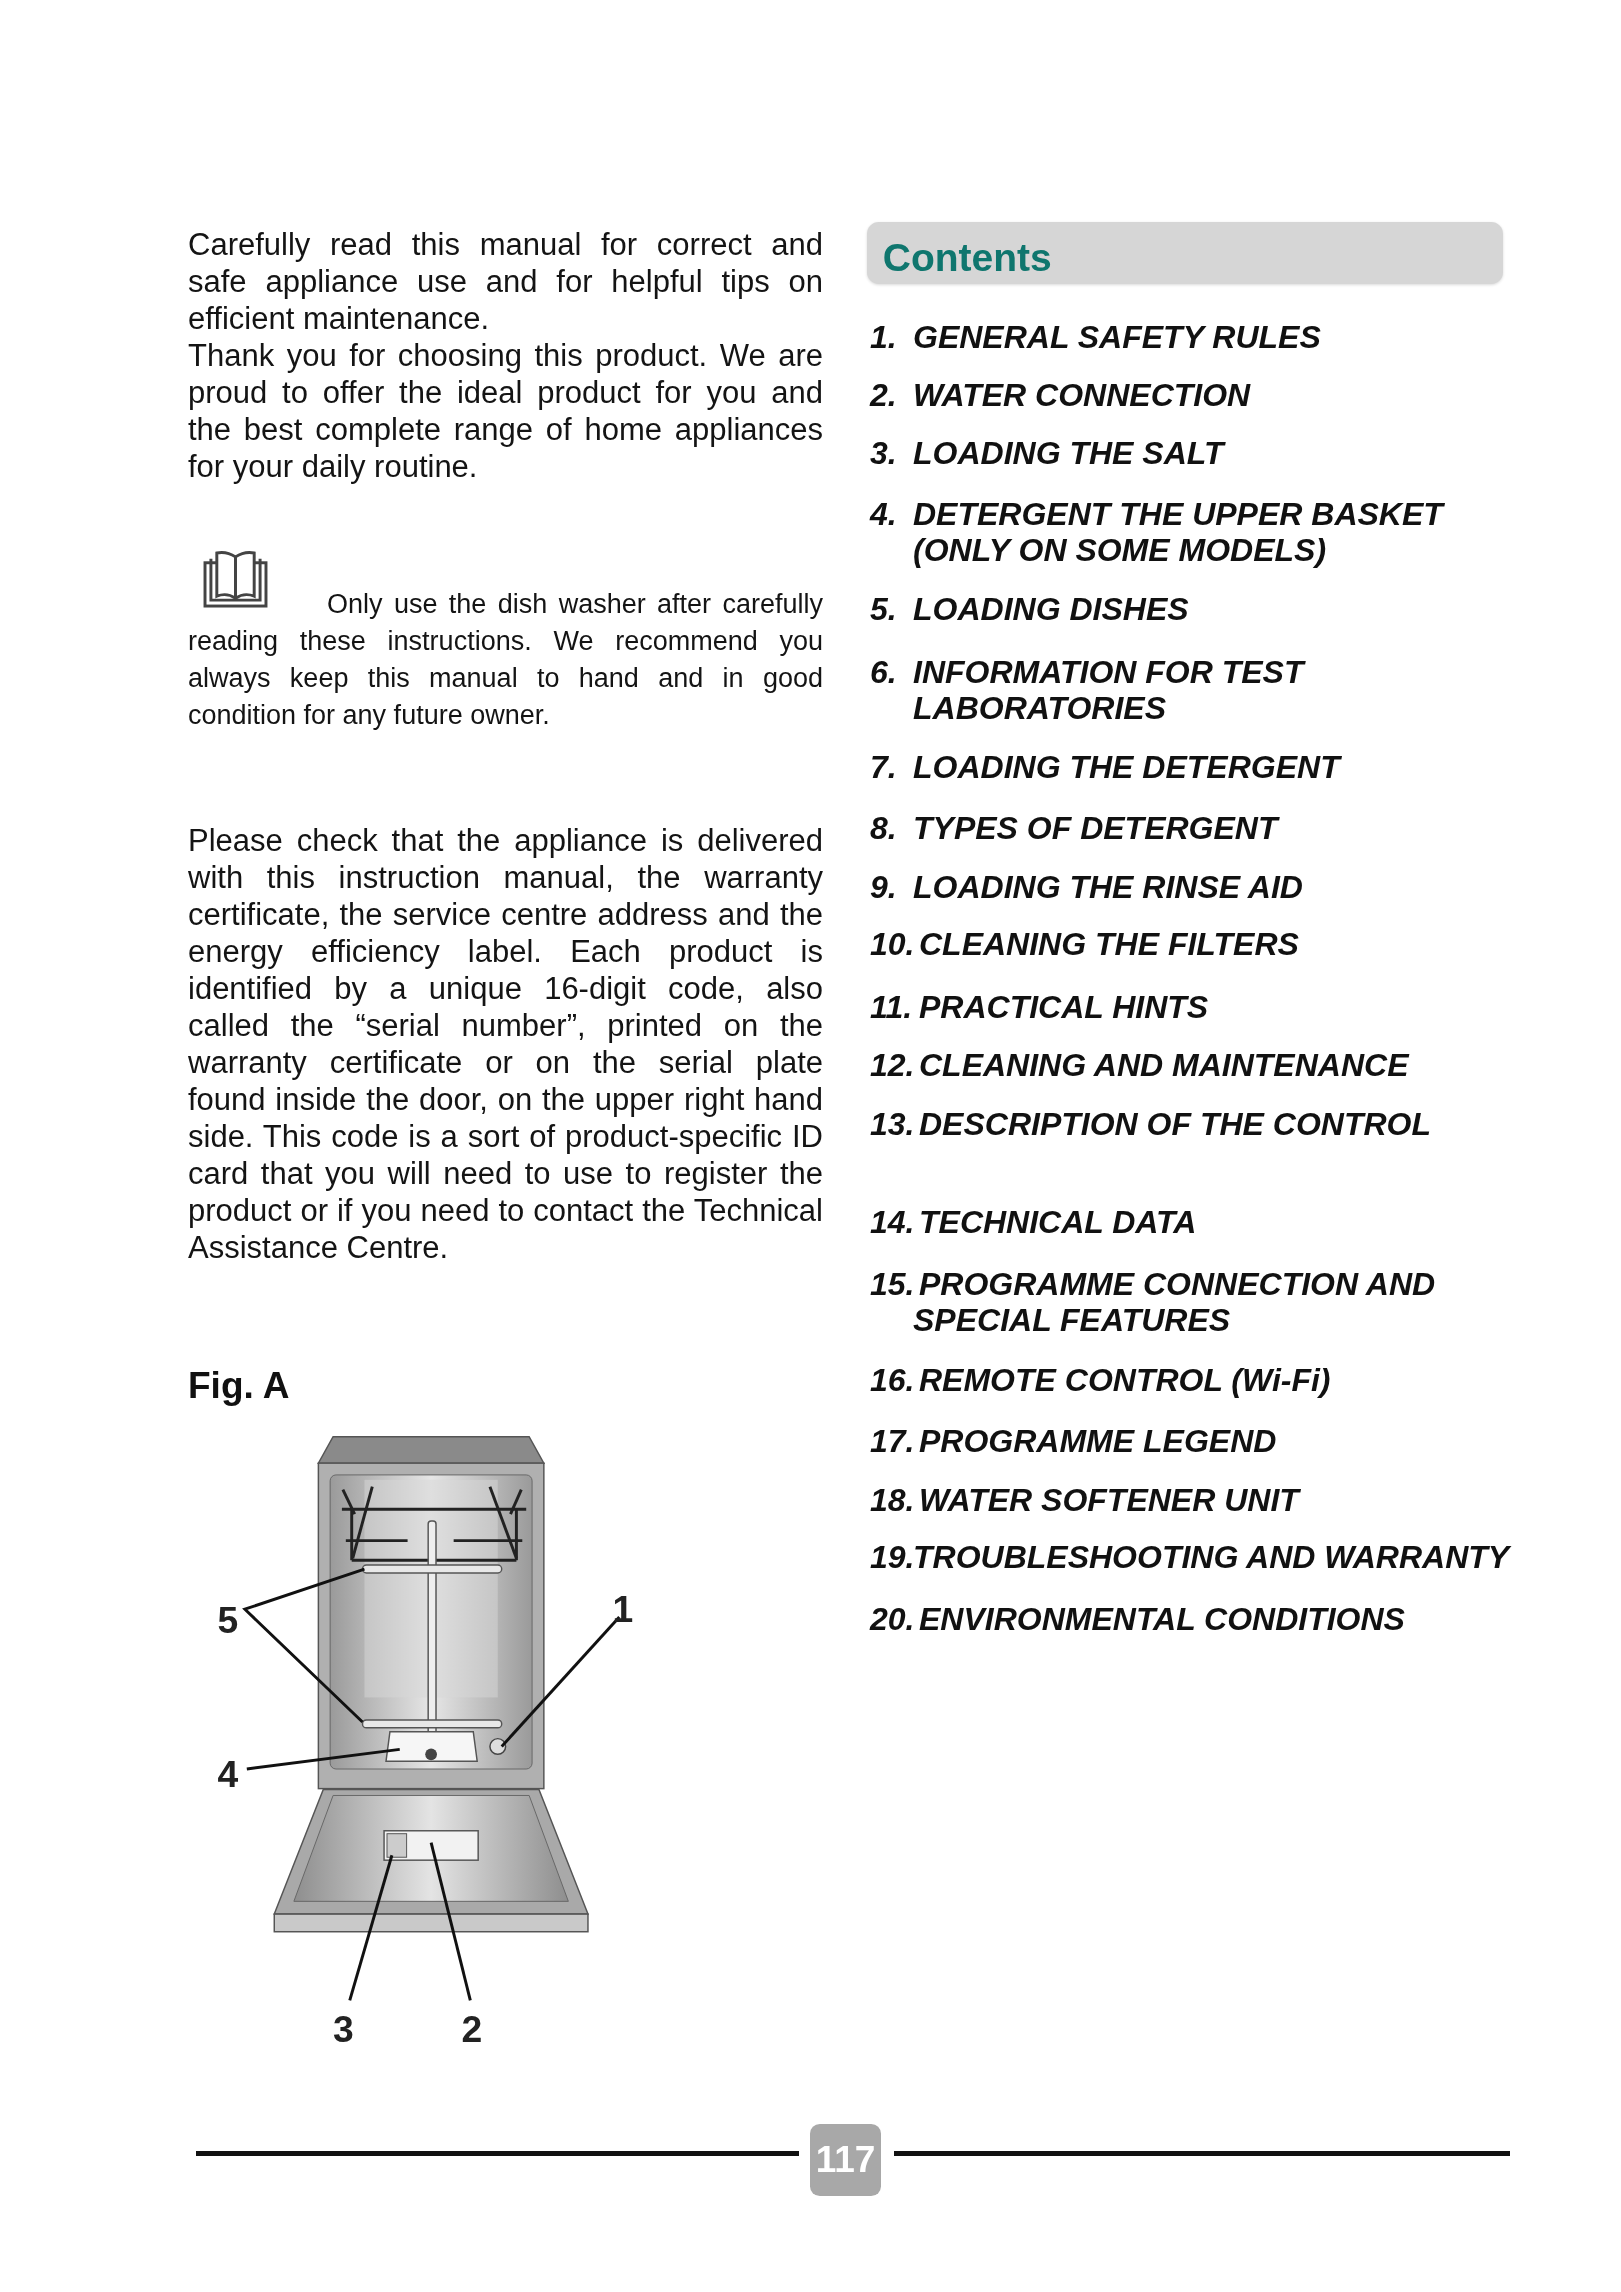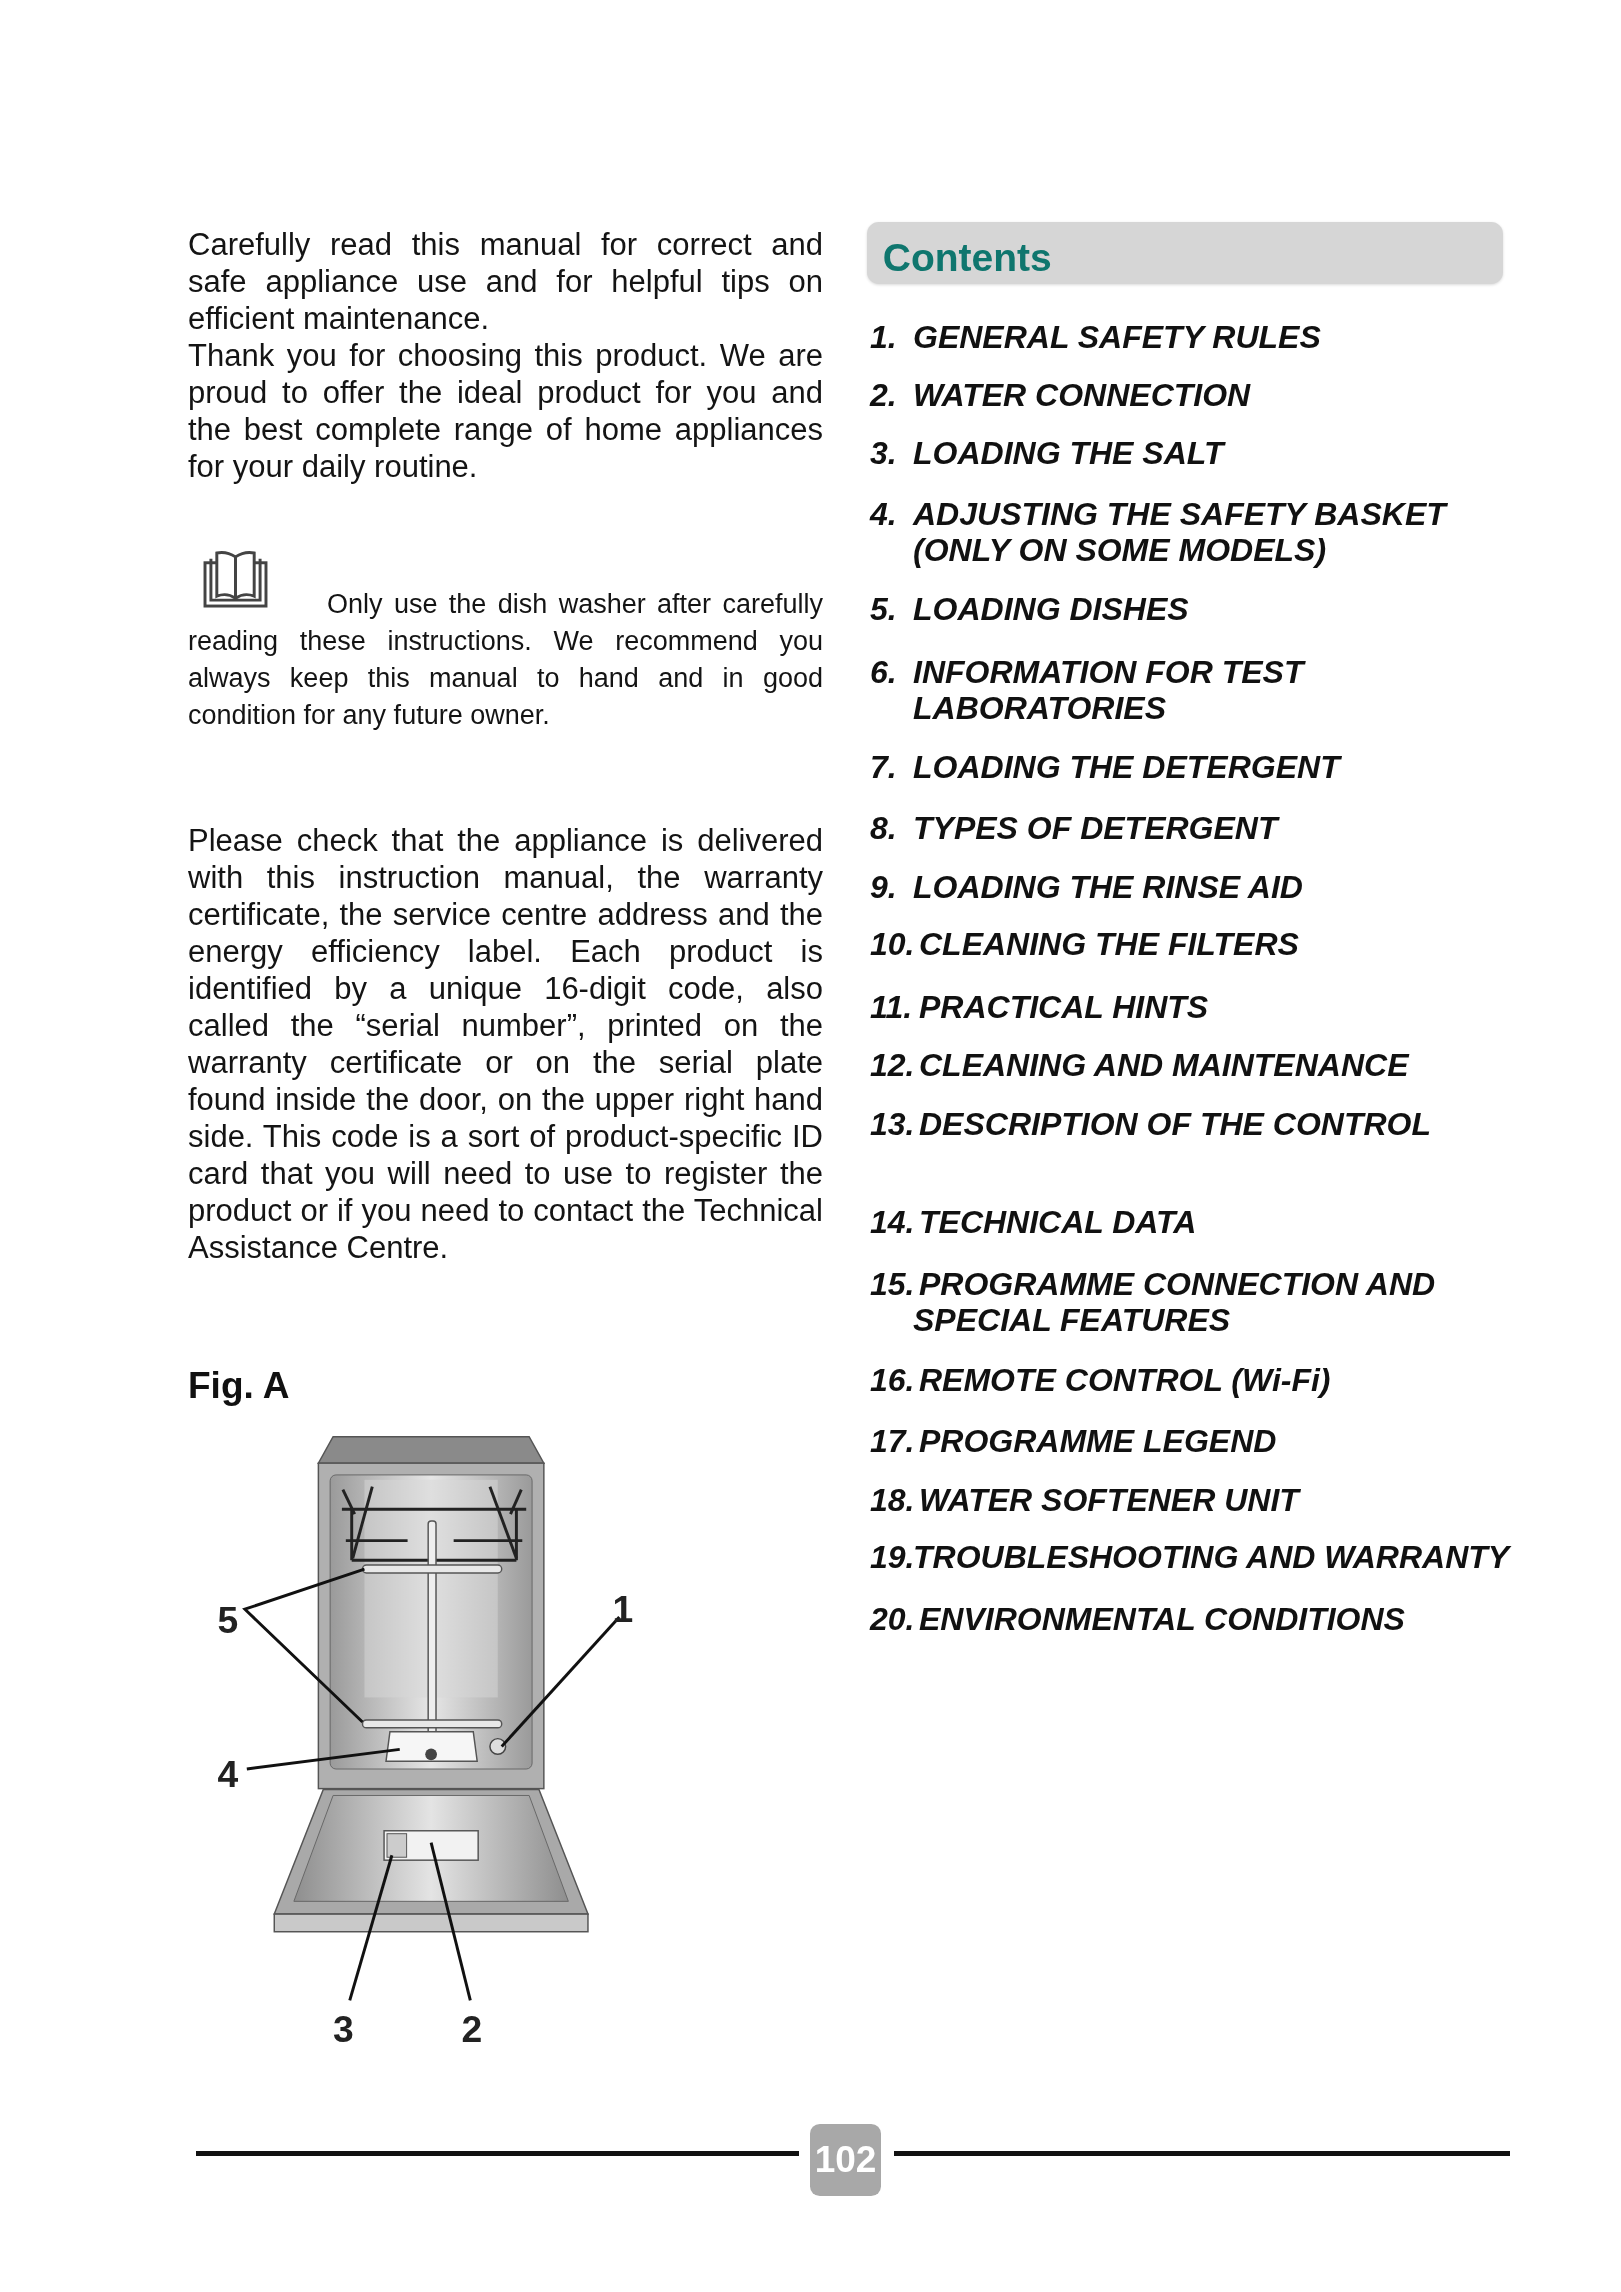--- a/index.html
+++ b/index.html
@@ -123,35 +123,35 @@
 </svg>
 
 <div class="contents-box">
   <h2 class="contents-title">Contents</h2>
 </div>
 
 <ul class="toc">
   <li style="top:319px"><span class="num" style="width:43px">1.</span><span class="txt">GENERAL SAFETY RULES</span></li>
   <li style="top:377px"><span class="num" style="width:43px">2.</span><span class="txt">WATER CONNECTION</span></li>
   <li style="top:435px"><span class="num" style="width:43px">3.</span><span class="txt">LOADING THE SALT</span></li>
-  <li style="top:496px"><span class="num" style="width:43px">4.</span><span class="txt">ADJUSTING THE SAFETY BASKET</span><span class="cont">(ONLY ON SOME MODELS)</span></li>
+  <li style="top:496px"><span class="num" style="width:43px">4.</span><span class="txt">DETERGENT THE UPPER BASKET</span><span class="cont">(ONLY ON SOME MODELS)</span></li>
   <li style="top:591px"><span class="num" style="width:43px">5.</span><span class="txt">LOADING DISHES</span></li>
   <li style="top:654px"><span class="num" style="width:43px">6.</span><span class="txt">INFORMATION FOR TEST</span><span class="cont">LABORATORIES</span></li>
   <li style="top:749px"><span class="num" style="width:43px">7.</span><span class="txt">LOADING THE DETERGENT</span></li>
   <li style="top:810px"><span class="num" style="width:43px">8.</span><span class="txt">TYPES OF DETERGENT</span></li>
   <li style="top:869px"><span class="num" style="width:43px">9.</span><span class="txt">LOADING THE RINSE AID</span></li>
   <li style="top:926px"><span class="num" style="width:49px">10.</span><span class="txt">CLEANING THE FILTERS</span></li>
   <li style="top:989px"><span class="num" style="width:49px">11.</span><span class="txt">PRACTICAL HINTS</span></li>
   <li style="top:1047px"><span class="num" style="width:49px">12.</span><span class="txt">CLEANING AND MAINTENANCE</span></li>
   <li style="top:1106px"><span class="num" style="width:49px">13.</span><span class="txt">DESCRIPTION OF THE CONTROL</span></li>
   <li style="top:1204px"><span class="num" style="width:49px">14.</span><span class="txt">TECHNICAL DATA</span></li>
   <li style="top:1266px"><span class="num" style="width:49px">15.</span><span class="txt">PROGRAMME CONNECTION AND</span><span class="cont">SPECIAL FEATURES</span></li>
   <li style="top:1362px"><span class="num" style="width:49px">16.</span><span class="txt">REMOTE CONTROL (Wi-Fi)</span></li>
   <li style="top:1423px"><span class="num" style="width:49px">17.</span><span class="txt">PROGRAMME LEGEND</span></li>
   <li style="top:1482px"><span class="num" style="width:49px">18.</span><span class="txt">WATER SOFTENER UNIT</span></li>
   <li style="top:1539px"><span class="num" style="width:43px">19.</span><span class="txt">TROUBLESHOOTING AND WARRANTY</span></li>
   <li style="top:1601px"><span class="num" style="width:49px">20.</span><span class="txt">ENVIRONMENTAL CONDITIONS</span></li>
 </ul>
 
 <div class="footer-line" style="left:196px; width:603px;"></div>
-<div class="page-badge">102</div>
+<div class="page-badge">117</div>
 <div class="footer-line" style="left:894px; width:616px;"></div>
 
 
 </body></html>

